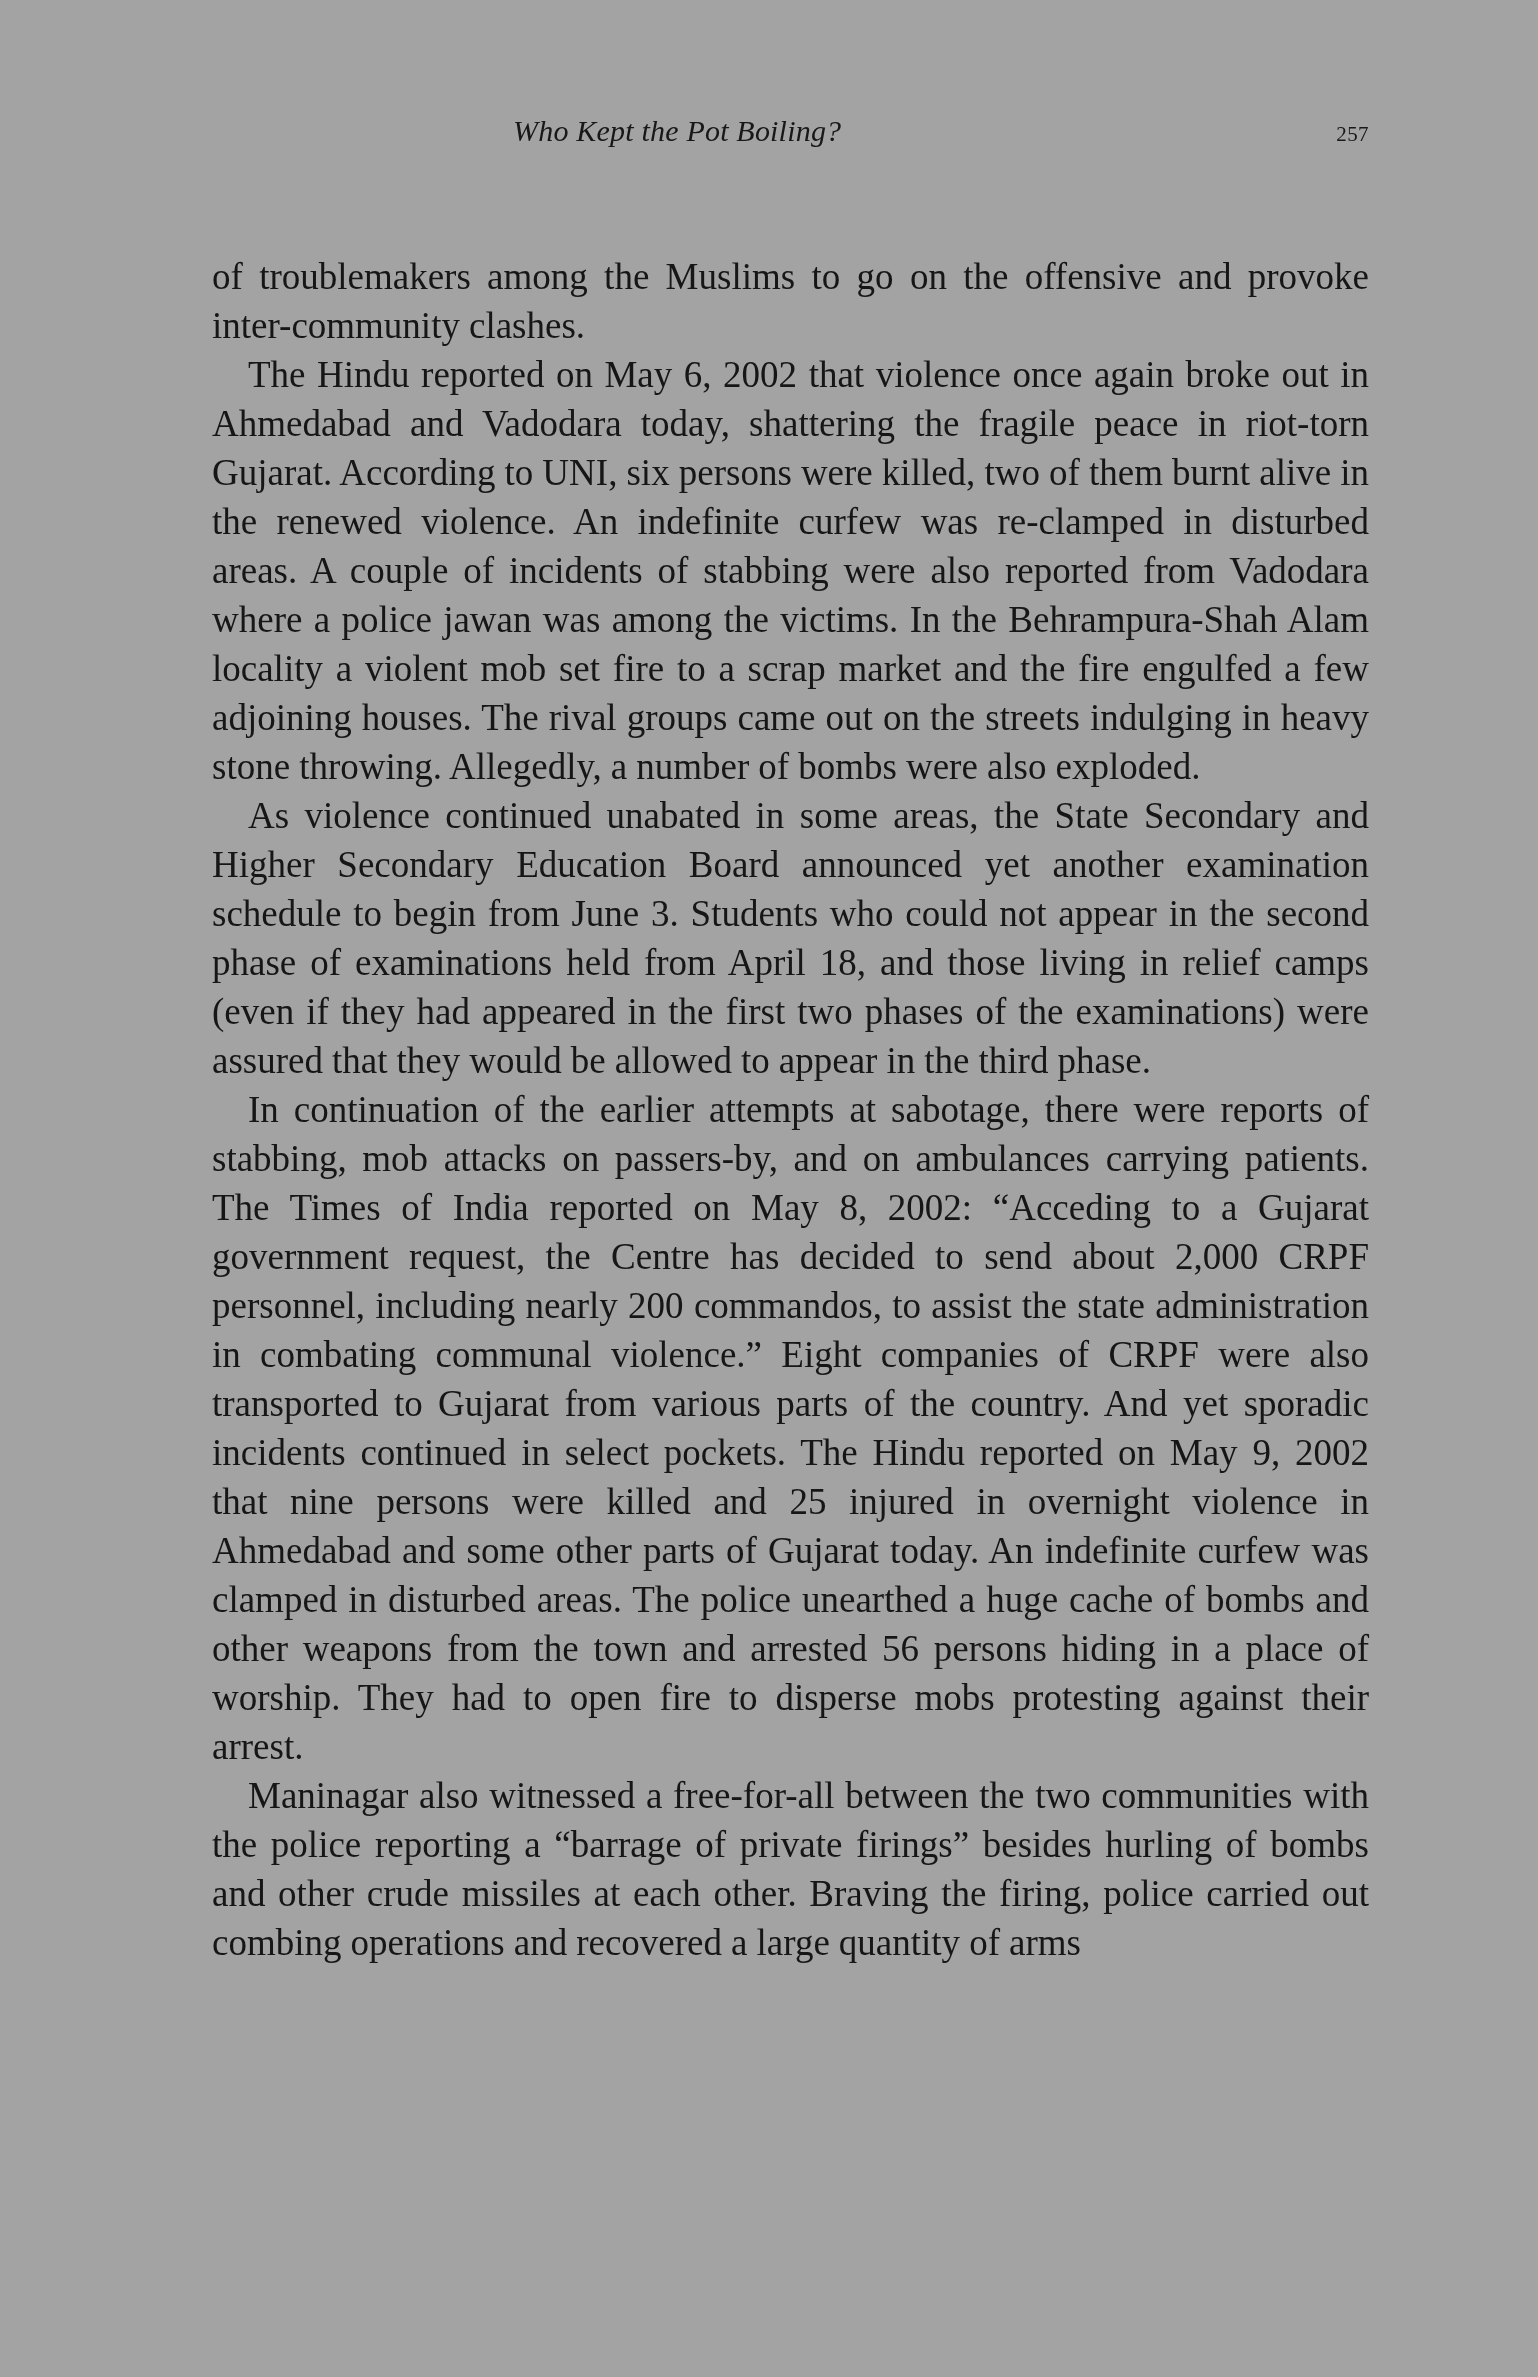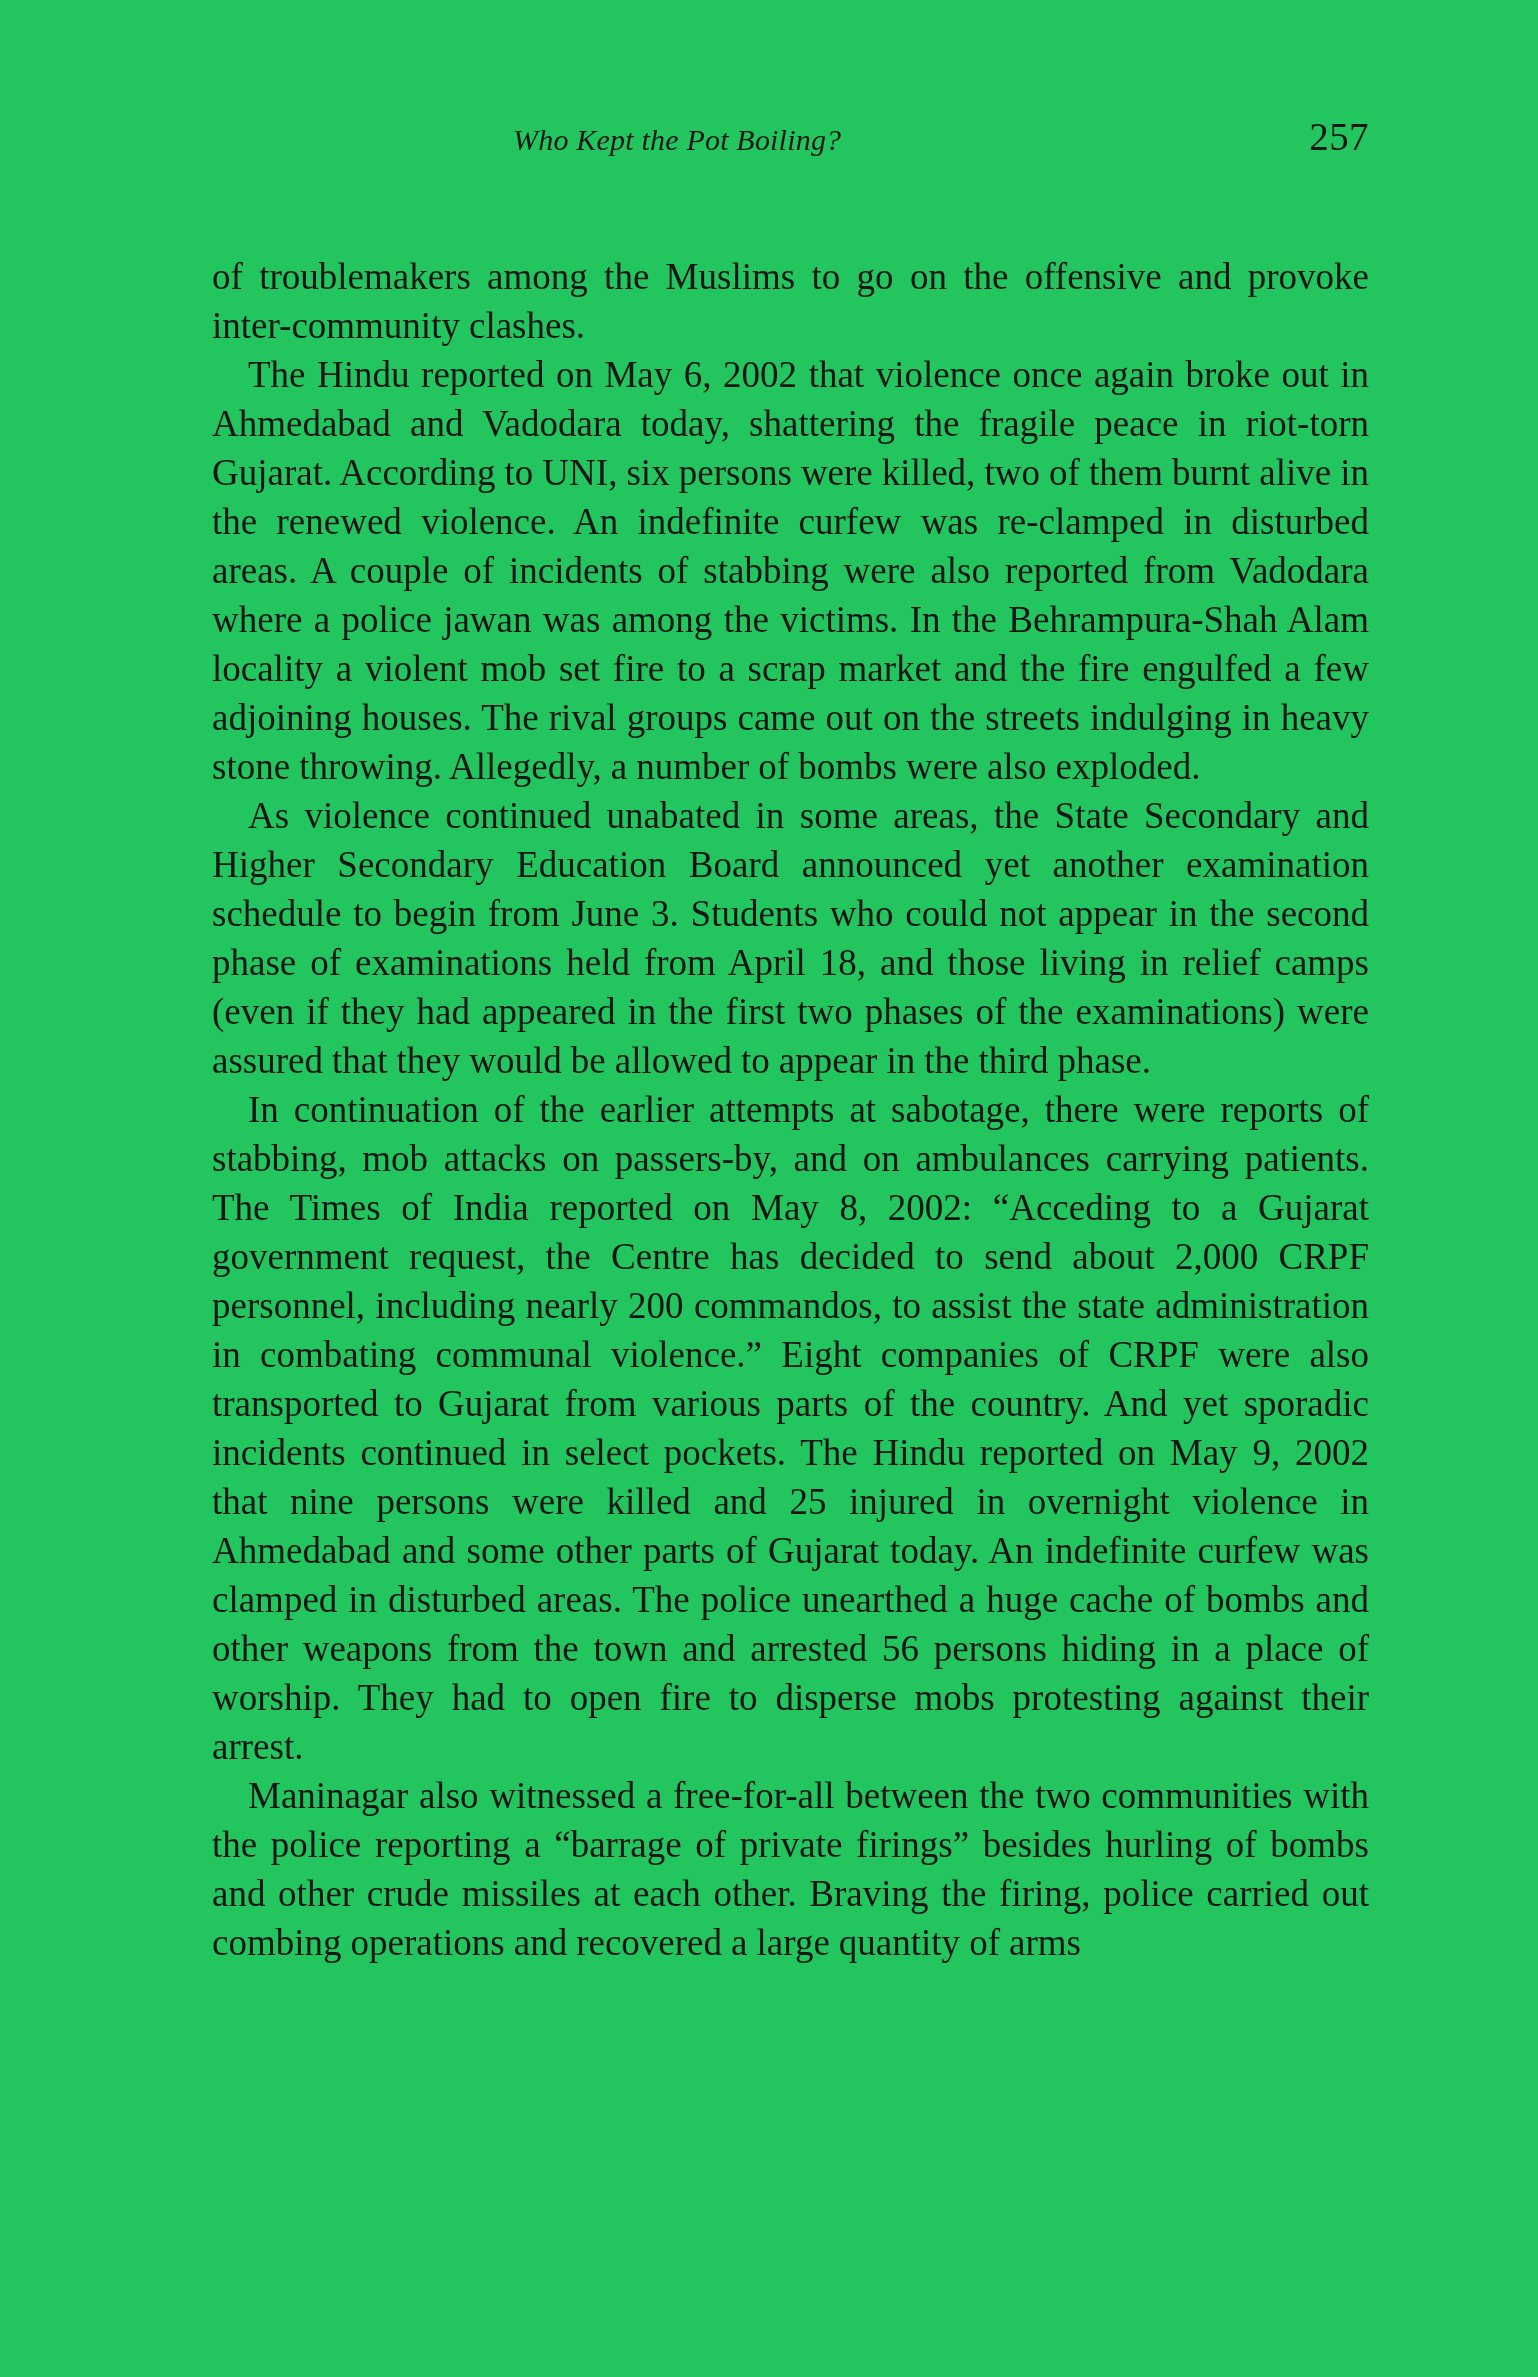--- a/index.html
+++ b/index.html
@@ -15,41 +15,41 @@
     color: #1a1a1a;
     position: relative;
     overflow: hidden;
   }
   .page {
     position: absolute;
     top: 0;
     left: 0;
     width: 1539px;
     height: 2377px;
-    background: #22c55e;
+    background: #a3a3a3;
   }
   .running-head {
     position: absolute;
     top: 114px;
     left: 212px;
     width: 1157px;
     height: 54px;
     display: flex;
     align-items: baseline;
     justify-content: space-between;
   }
   .running-head-title {
     font-style: italic;
     font-size: 30px;
     letter-spacing: 0.2px;
     color: #181818;
     margin-left: 301px;
   }
   .running-head-folio {
-    font-size: 39px;
+    font-size: 21px;
     color: #181818;
     letter-spacing: 0.4px;
   }
   .text-block {
     position: absolute;
     top: 252px;
     left: 212px;
     width: 1157px;
   }
   p.body-par {

